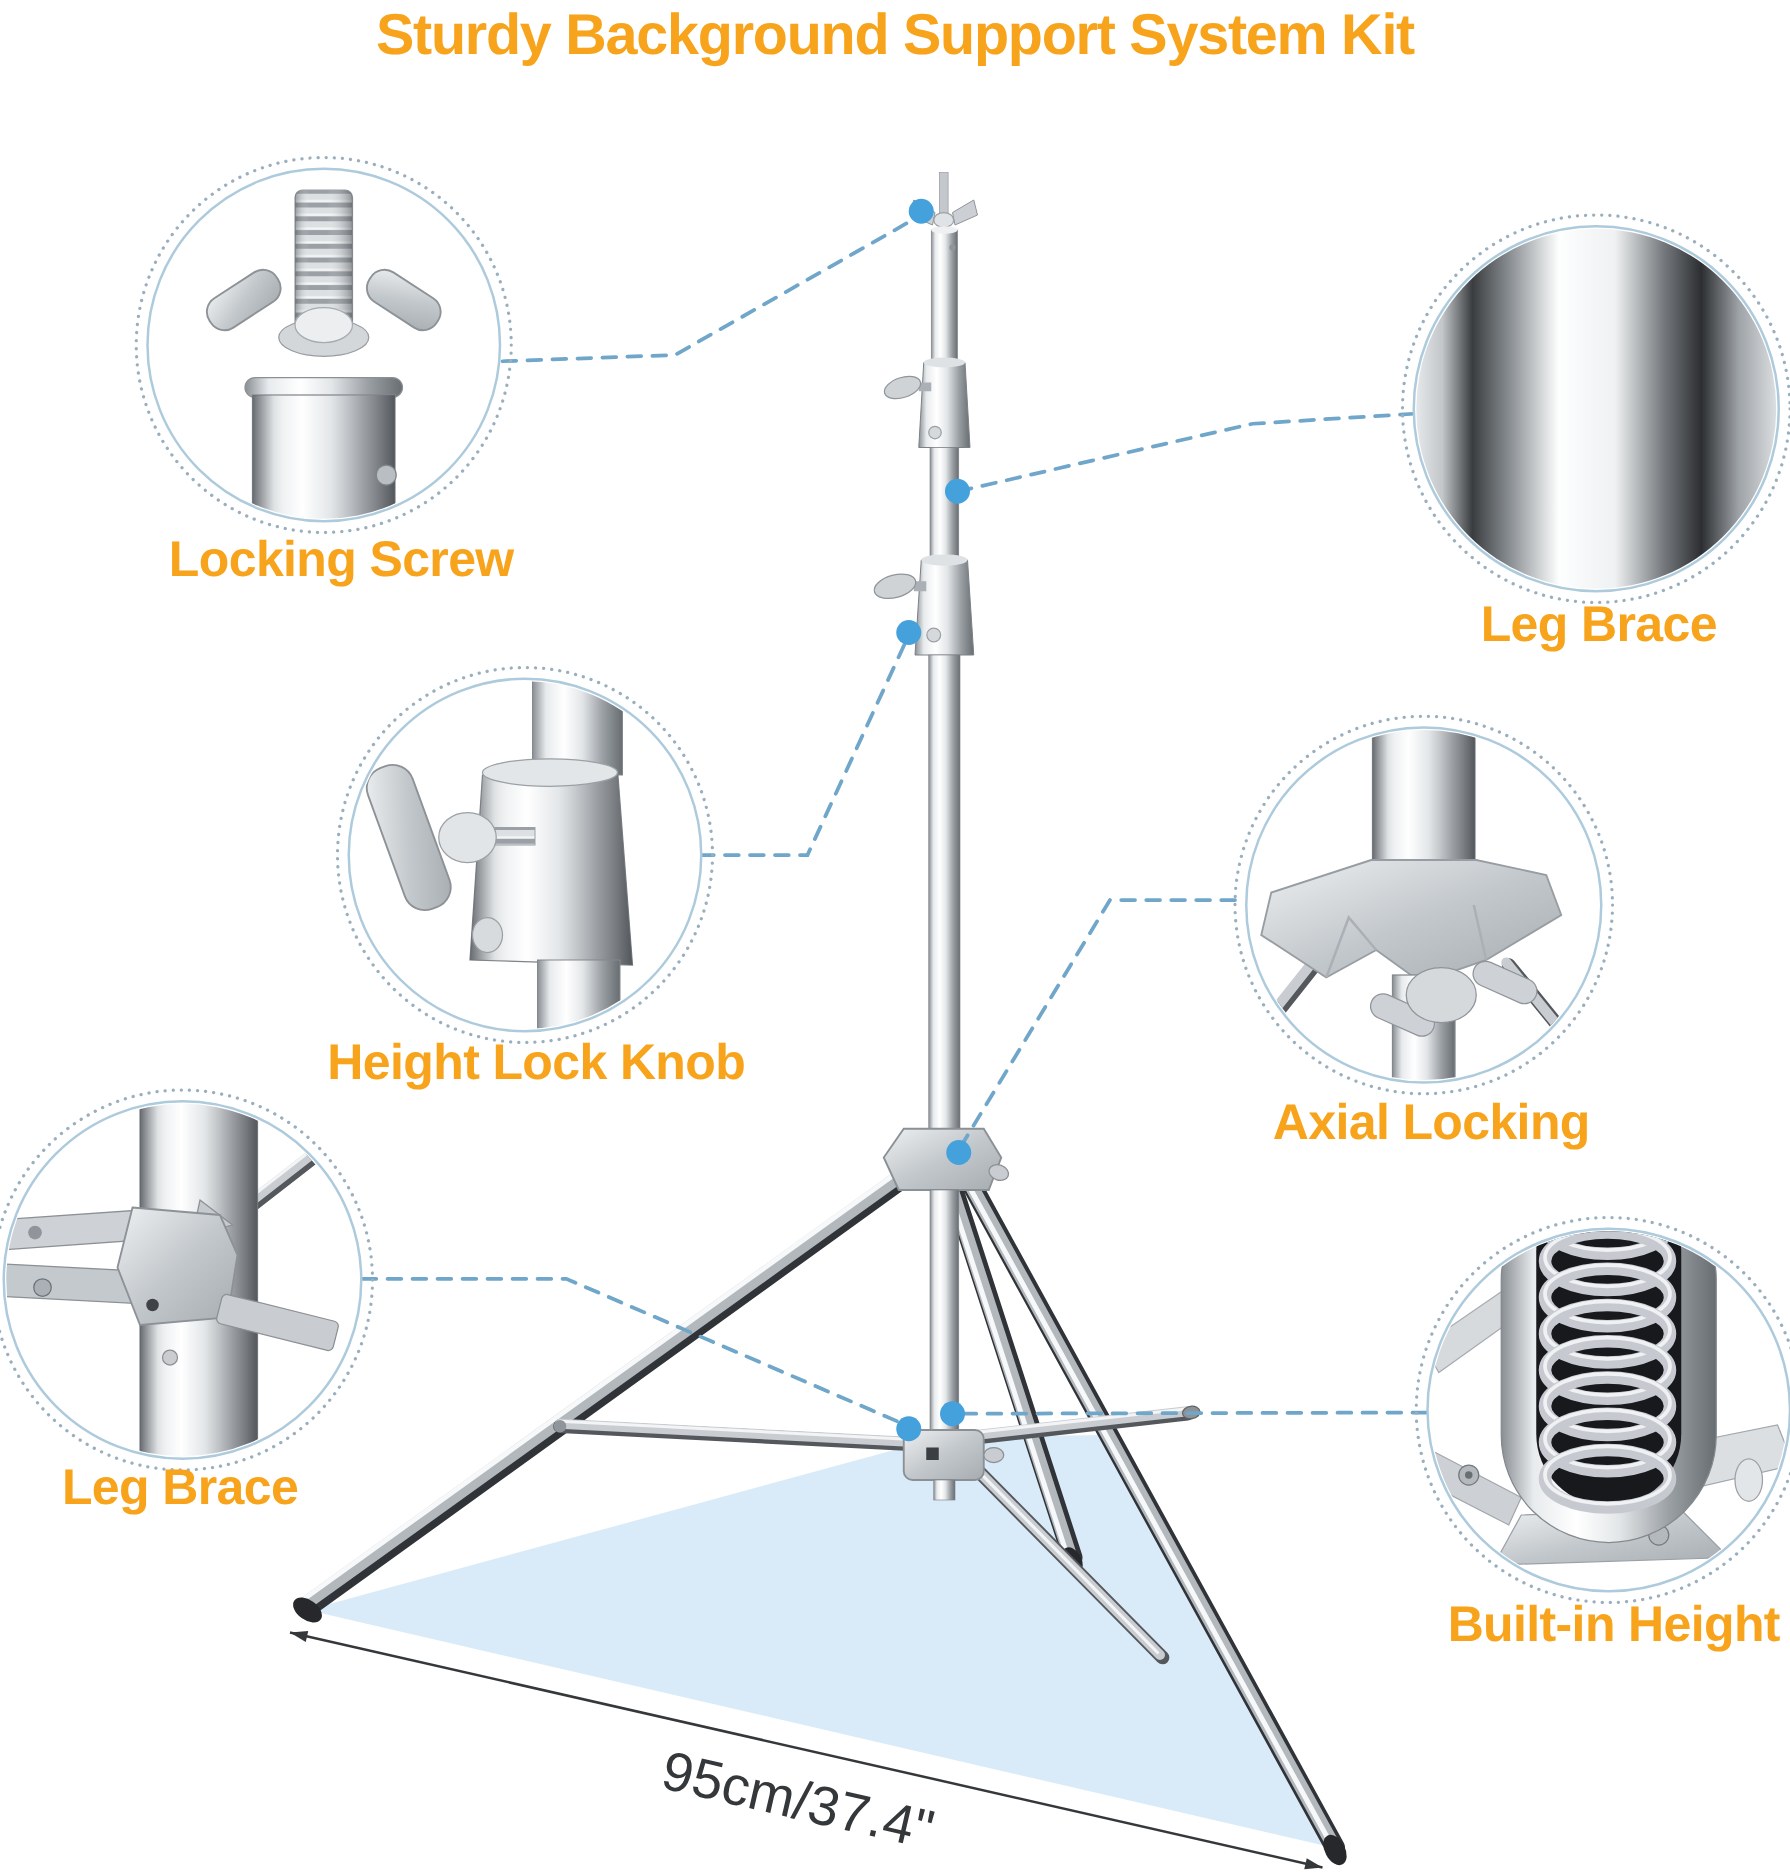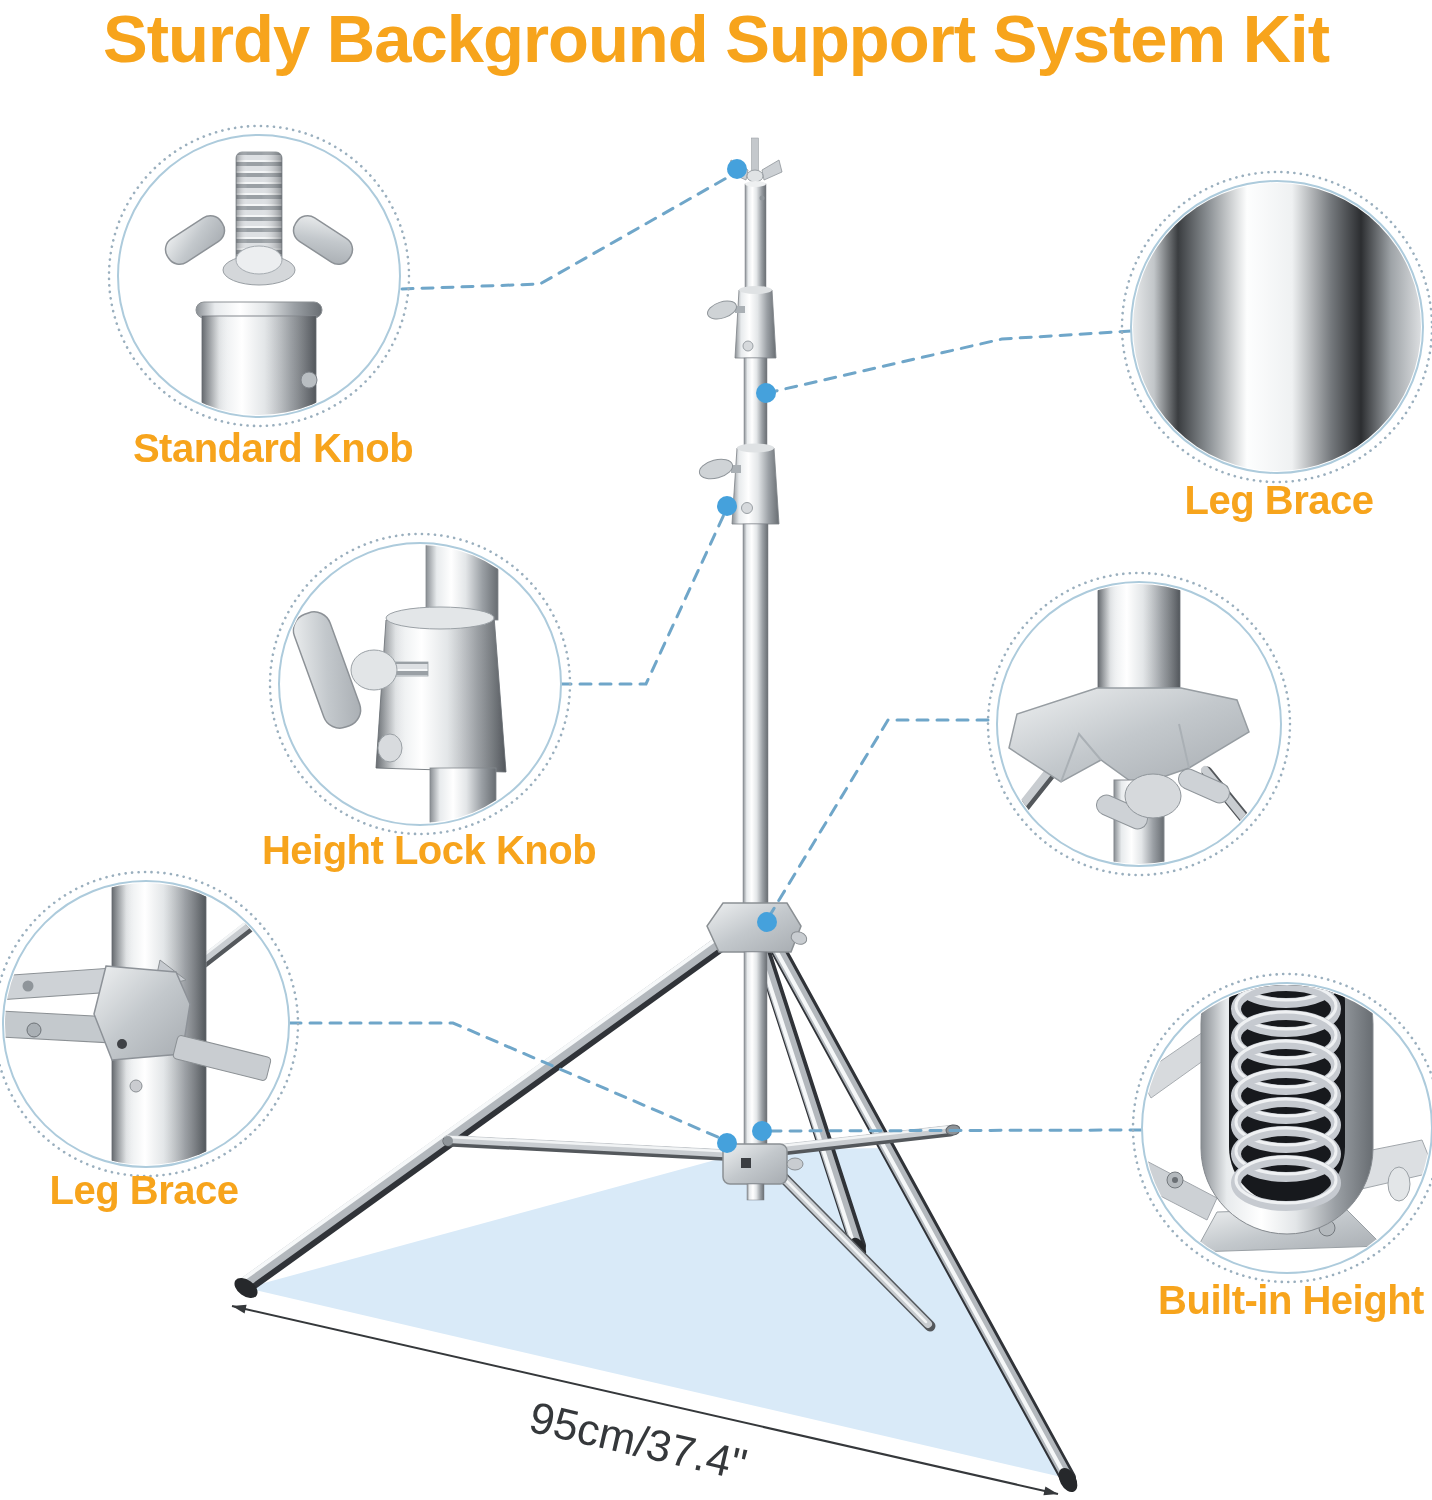--- a/index.html
+++ b/index.html
@@ -7,21 +7,21 @@
     --leader-blue:#6FA6C9;
     --dot-blue:#45A1DC;
     --floor-blue:#D9EAF8;
     --measure-dark:#35383B;
   }
   html,body{margin:0;padding:0;background:#ffffff;}
   #canvas{position:relative;width:1432px;height:1500px;background:#fff;overflow:hidden;
           font-family:"Liberation Sans",sans-serif;}
   #stand-svg{position:absolute;left:0;top:0;}
   .title{position:absolute;top:0px;left:0;width:100%;text-align:center;font-weight:700;
-         font-size:67px;letter-spacing:-1px;color:var(--accent-orange);white-space:nowrap;}
+         font-size:46px;letter-spacing:-1px;color:var(--accent-orange);white-space:nowrap;}
   .callout-label{position:absolute;transform:translateX(-50%);font-weight:700;font-size:40px;
          letter-spacing:-0.5px;color:var(--accent-orange);white-space:nowrap;}
   #lbl-standard-screw{left:273px;top:426px;}
   #lbl-leg-brace-right{left:1279px;top:478px;}
   #lbl-height-lock-knob{left:429px;top:828px;text-align:center;}
   #lbl-axial-locking{left:1145px;top:876px;}
   #lbl-leg-brace-left{left:144px;top:1168px;}
   #lbl-built-in-spring{left:1291px;top:1278px;}
   .measure-text{position:absolute;left:536px;top:1392px;font-size:44px;font-weight:400;
          color:var(--measure-dark);transform:rotate(12.9deg);transform-origin:0 0;white-space:nowrap;}
@@ -313,20 +313,21 @@
           <ellipse class="coil" cx="-1" cy="55" rx="50" ry="23"></ellipse>
               <ellipse class="coil-hl" cx="-1" cy="52" rx="50" ry="23"></ellipse>
         </g>
       </g>
         </g>
     </g>
   </svg>
 
   <div class="title">Sturdy Background Support System Kit</div>
 
-  <div class="callout-label" id="lbl-standard-screw">Standard Knob</div>
+  <div class="callout-label" id="lbl-standard-screw">Locking Screw</div>
   <div class="callout-label" id="lbl-leg-brace-right">Leg Brace</div>
   <div class="callout-label" id="lbl-height-lock-knob">Height Lock Knob</div>
+  <div class="callout-label" id="lbl-axial-locking">Axial Locking</div>
   <div class="callout-label" id="lbl-leg-brace-left">Leg Brace</div>
   <div class="callout-label" id="lbl-built-in-spring">Built-in Height</div>
 
   <div class="measure-text">95cm/37.4"</div>
 </div>
 
 </body></html>

